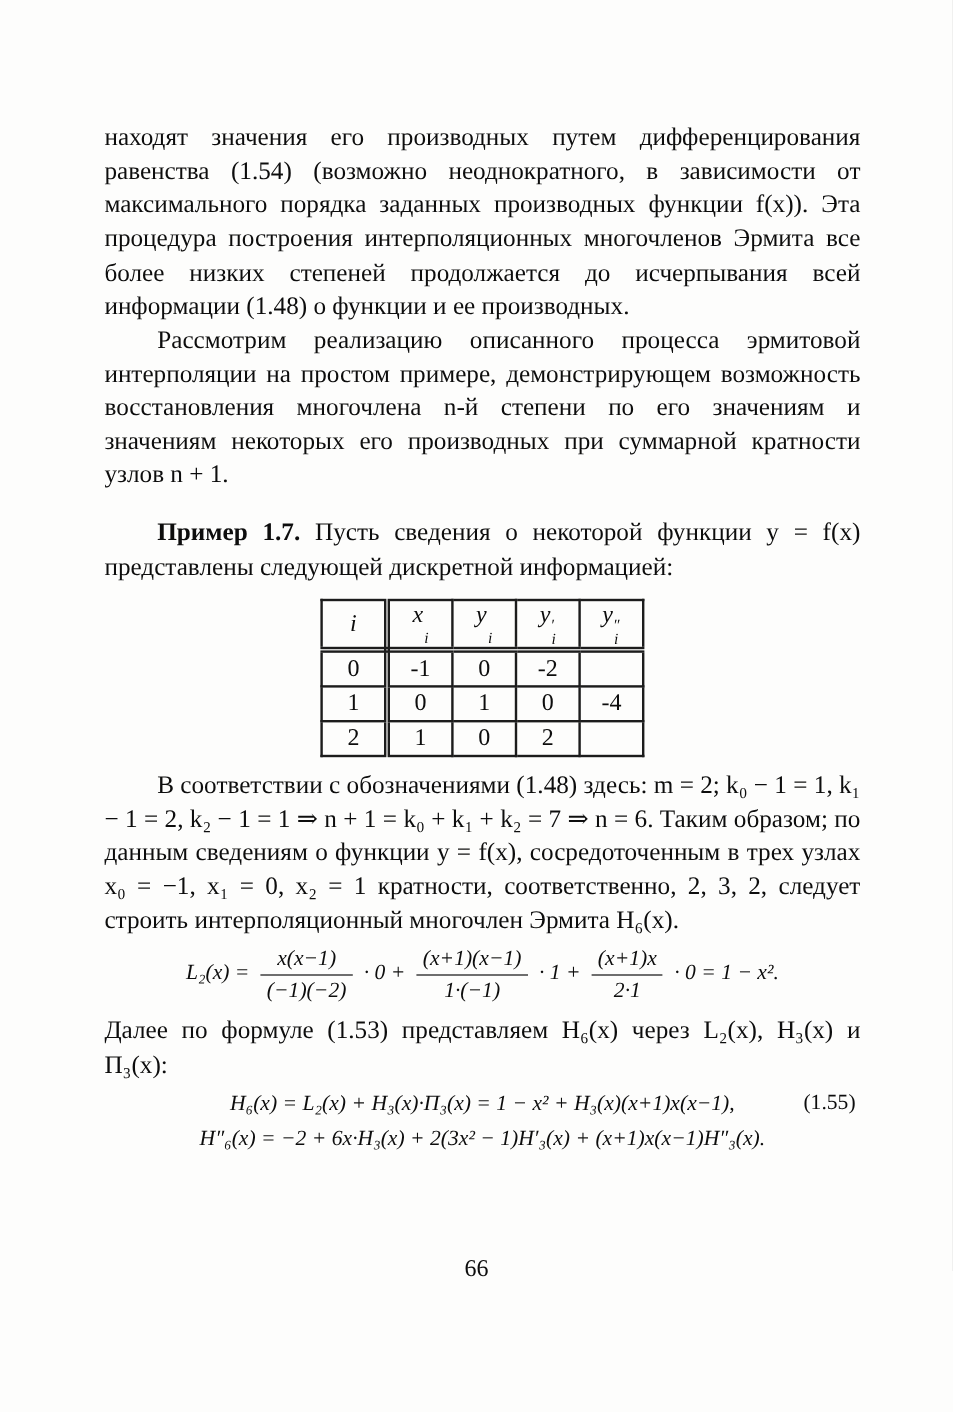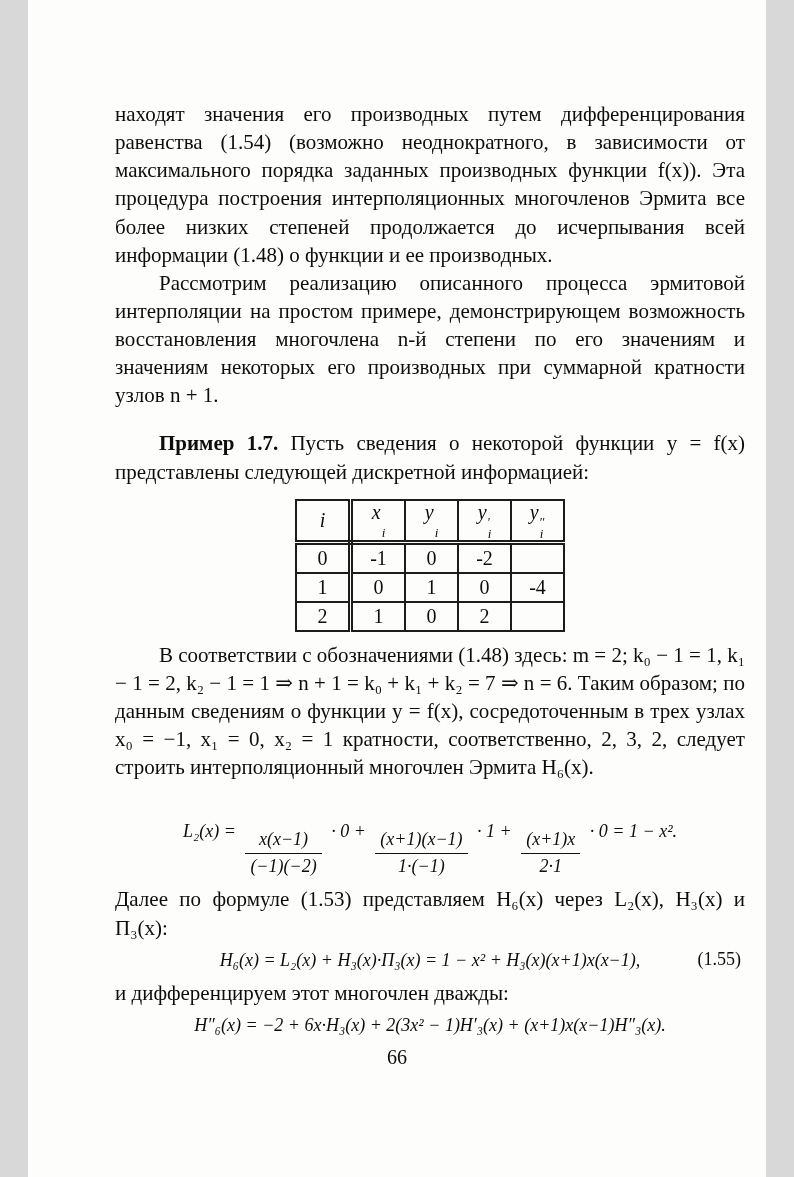--- a/index.html
+++ b/index.html
@@ -1,17 +1,17 @@
 <!DOCTYPE html>
 <html lang="ru"><head>
 <meta charset="utf-8">
 <style>
   html,body{margin:0;padding:0;background:#d8d8d8;}
   .page{
-    width:738px;height:1177px;margin:0 auto;position:relative;
+    width:794px;height:1177px;margin:0 auto;position:relative;
     background:#fdfdfc;color:#0d0d0d;overflow:hidden;
     font-family:"Liberation Serif","DejaVu Serif",serif;
   }
   .content{position:absolute;left:87px;top:100px;width:630px;}
   .para{font-size:21px;line-height:1.34;text-align:justify;margin:0;}
   .indent{text-indent:44px;}
   .mt{margin-top:20px;}
   .mts{margin-top:8px;}
   .ex-label{font-weight:bold;}
   .mvar{font-style:italic;}
@@ -27,21 +27,21 @@
   .stack{display:inline-flex;flex-direction:column;align-items:flex-start;margin-left:1px;vertical-align:-7px;line-height:1;}
   .st-sup{font-size:13px;height:12px;min-height:12px;}
   .st-sub{font-size:13px;height:12px;min-height:12px;font-style:italic;}
 
   
   .formula{
     font-size:18px;text-align:center;margin:8px 0;font-style:italic;
     line-height:1.2;
   }
   .frac{display:inline-block;vertical-align:middle;text-align:center;margin:0 3px;}
-  .frac .num{display:block;padding:0 5px 2px 5px;border-bottom:1.8px solid #111;margin-top:40px;}
+  .frac .num{display:block;padding:0 5px 2px 5px;border-bottom:1.8px solid #111;}
   .frac .den{display:block;padding:2px 5px 0 5px;}
   .fpart{margin:0 2px;}
   .eqrow{position:relative;padding:0 60px;}
   .eqnum{
     position:absolute;right:4px;top:50%;transform:translateY(-50%);
     font-style:normal;
     margin-left:47px;
   }
   .pagenum{
     position:absolute;left:0;right:0;top:1046px;text-align:center;
@@ -120,20 +120,19 @@
       <span class="fpart">· 0 = 1 − x².</span>
     </div>
 
     <p class="para">Далее по формуле (1.53) представляем H₆(x) через L₂(x), H₃(x) и П₃(x):</p>
 
     <div class="formula eqrow">
       <span class="eqbody">H₆(x) = L₂(x) + H₃(x)·П₃(x) = 1 − x² + H₃(x)(x+1)x(x−1),</span>
       <span class="eqnum">(1.55)</span>
     </div>
 
-    <p class="para">и дифференцируем этот многочлен дважды:</p>
 
     <div class="formula">H″₆(x) = −2 + 6x·H₃(x) + 2(3x² − 1)H′₃(x) + (x+1)x(x−1)H″₃(x).</div>
 
   </div>
 
   <div class="pagenum">66</div>
 </div>
 
 </body></html>

